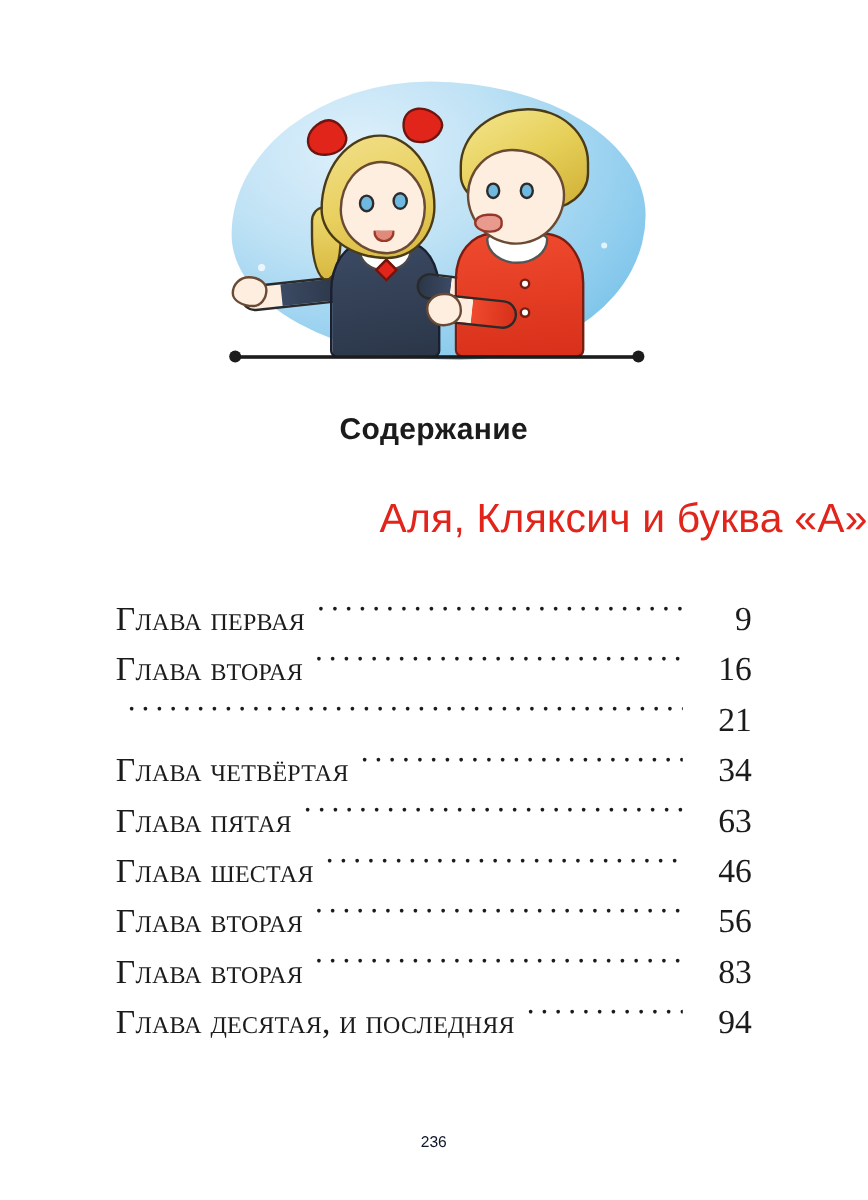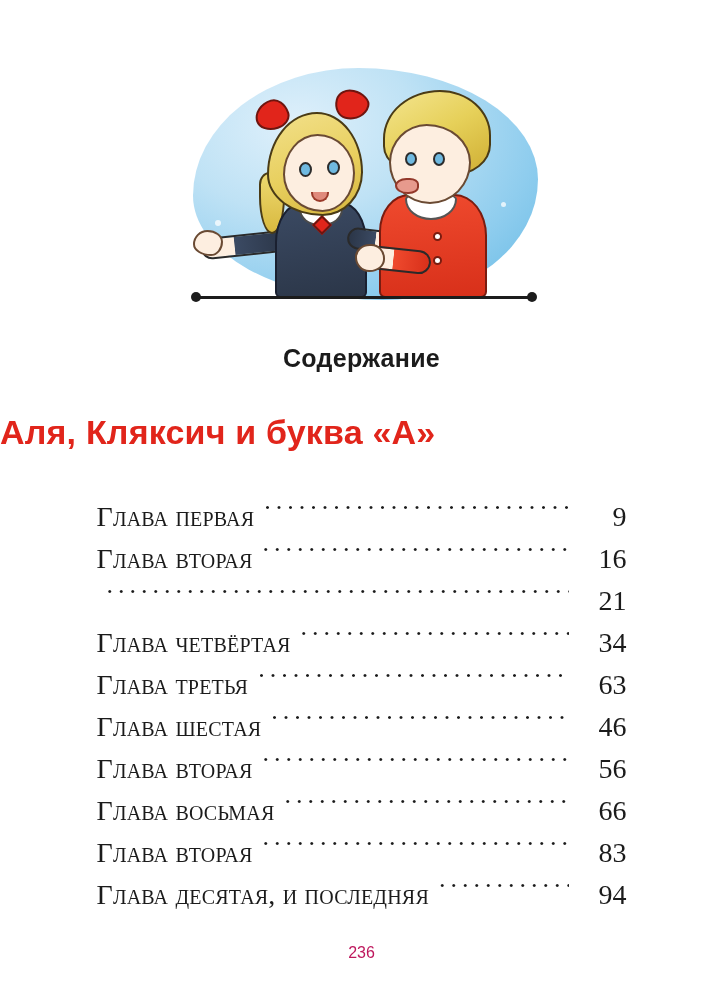--- a/index.html
+++ b/index.html
@@ -331,23 +331,23 @@
   .toc-heading {
     text-align: center;
     font-family: "Liberation Sans", sans-serif;
     font-weight: bold;
     font-size: 25px;
     color: #1b1b1b;
     letter-spacing: .3px;
     margin-top: 34px;
   }
   .book-title {
-    text-align: left;
+    text-align: right;
     font-family: "Liberation Sans", sans-serif;
-    font-weight: bold;
+    font-weight: normal;
     font-size: 34px;
     color: #e1251b;
     letter-spacing: .2px;
     margin-top: 40px;
   }
 
   .toc-list {
     margin: 44px auto 12px auto;
     width: 530px;
   }
@@ -388,22 +388,22 @@
     text-align: right;
   }
 
   .page-number {
     position: absolute;
     left: 0;
     right: 0;
     top: 944px;
     text-align: center;
     font-family: "Liberation Sans", sans-serif;
-    font-size: 16px;
-    color: #be185d;
+    font-size: 13px;
+    color: #0f172a;
   }
 </style>
 </head>
 <body>
 
 <div class="page">
 
   <div class="illustration">
     <div class="illo-stage">
 
@@ -470,42 +470,37 @@
       <span class="toc-page">21</span>
     </div>
 
     <div class="toc-row">
       <span class="toc-chapter">Глава четвёртая</span>
       <span class="toc-dots"></span>
       <span class="toc-page">34</span>
     </div>
 
     <div class="toc-row">
-      <span class="toc-chapter">Глава третья</span>
+      <span class="toc-chapter">Глава пятая</span>
       <span class="toc-dots"></span>
       <span class="toc-page">63</span>
     </div>
 
     <div class="toc-row">
       <span class="toc-chapter">Глава шестая</span>
       <span class="toc-dots"></span>
       <span class="toc-page">46</span>
     </div>
 
     <div class="toc-row">
       <span class="toc-chapter">Глава вторая</span>
       <span class="toc-dots"></span>
       <span class="toc-page">56</span>
     </div>
 
-    <div class="toc-row">
-      <span class="toc-chapter">Глава восьмая</span>
-      <span class="toc-dots"></span>
-      <span class="toc-page">66</span>
-    </div>
 
     <div class="toc-row">
       <span class="toc-chapter">Глава вторая</span>
       <span class="toc-dots"></span>
       <span class="toc-page">83</span>
     </div>
 
     <div class="toc-row">
       <span class="toc-chapter">Глава десятая, и последняя</span>
       <span class="toc-dots"></span>

